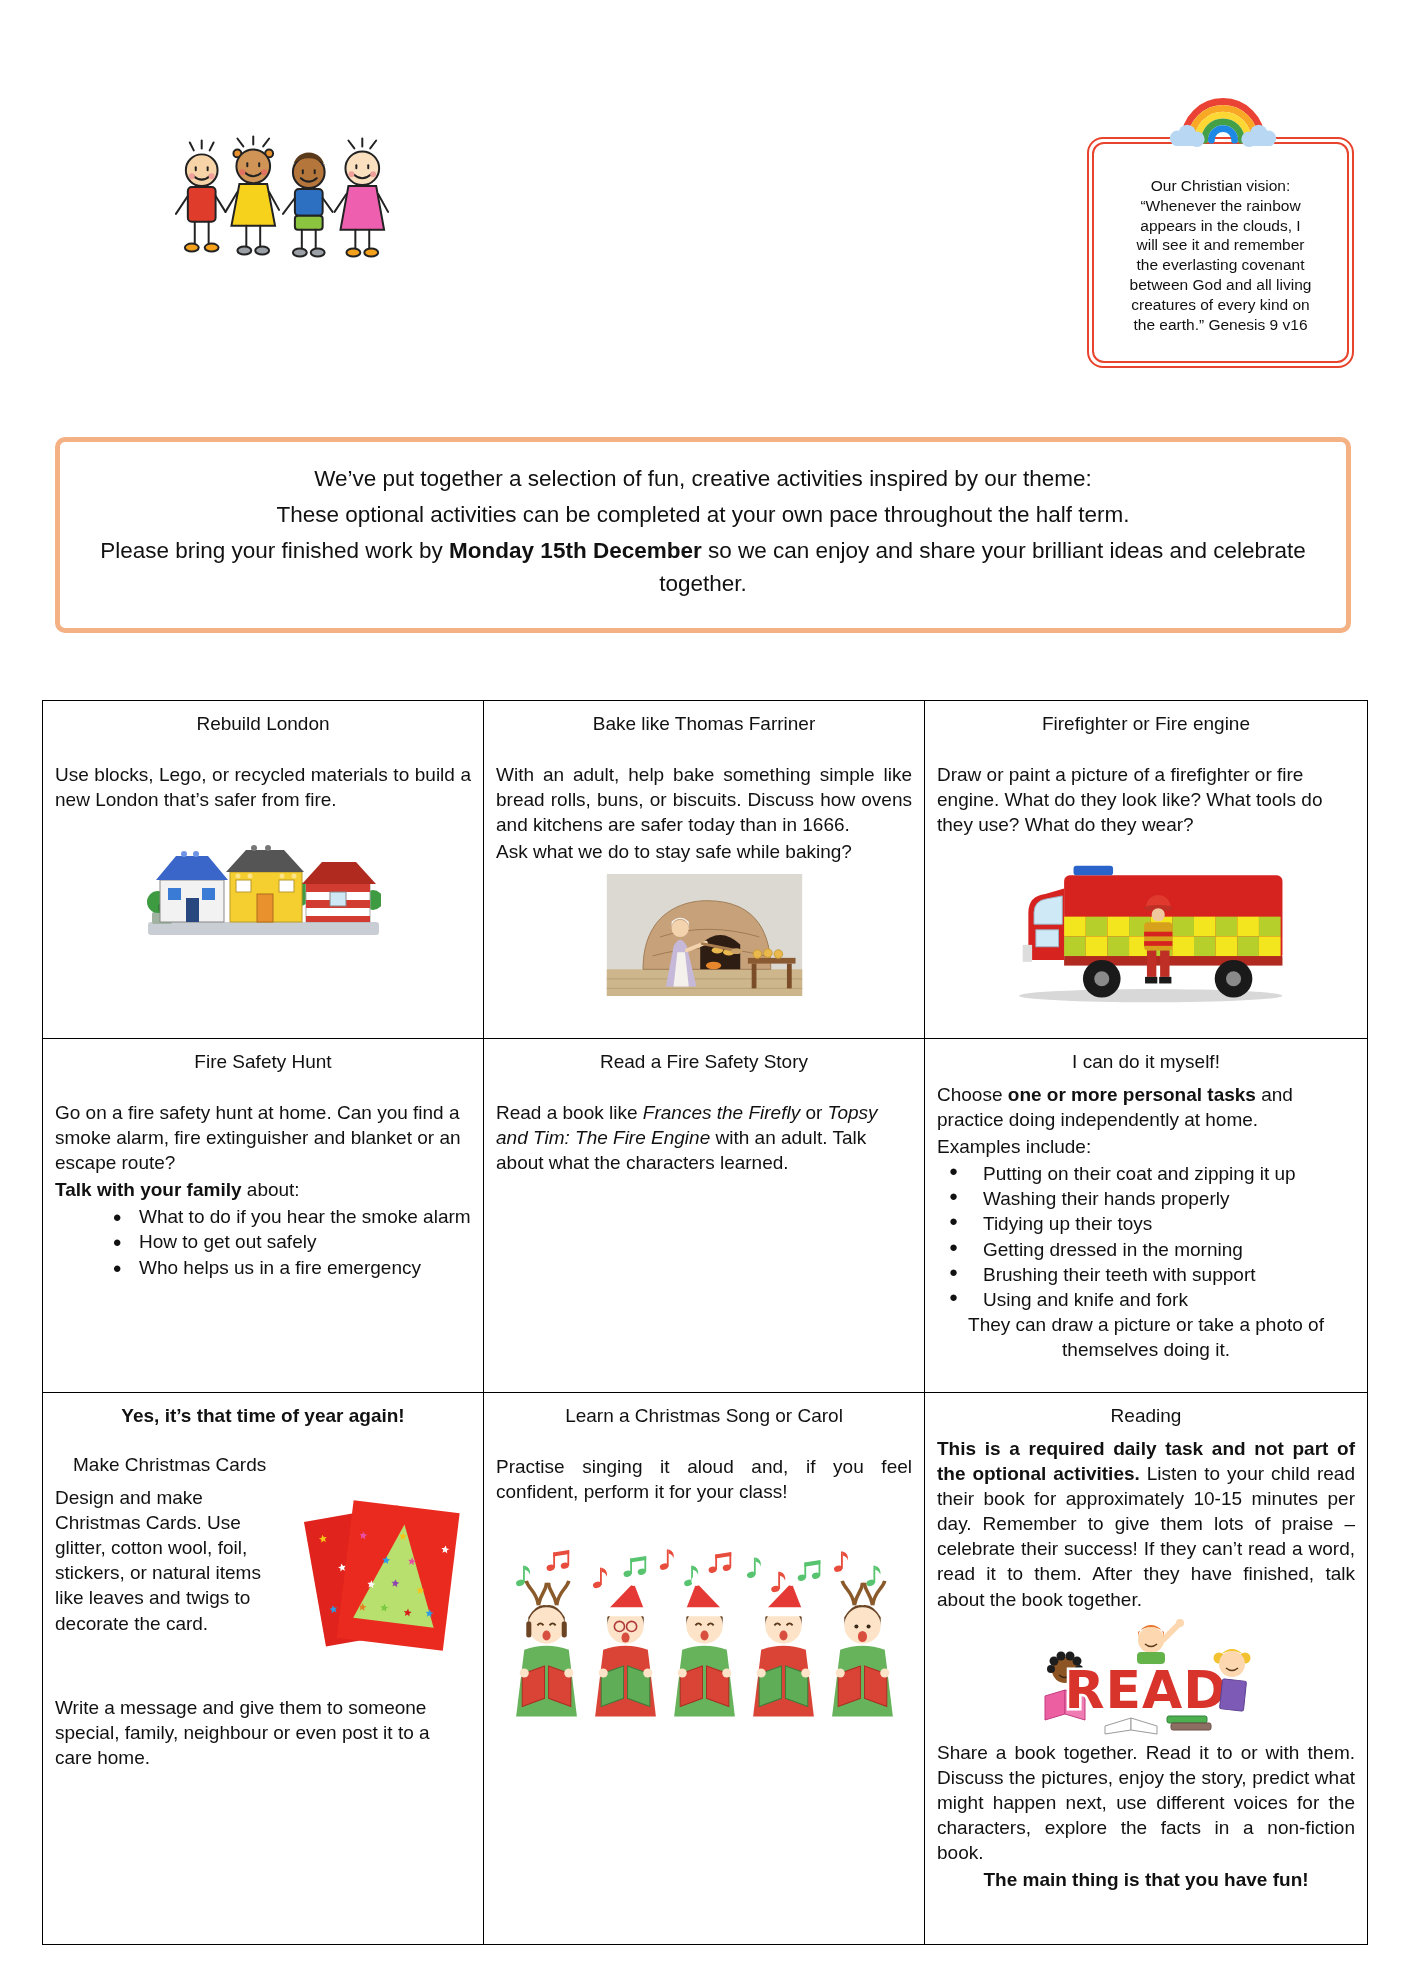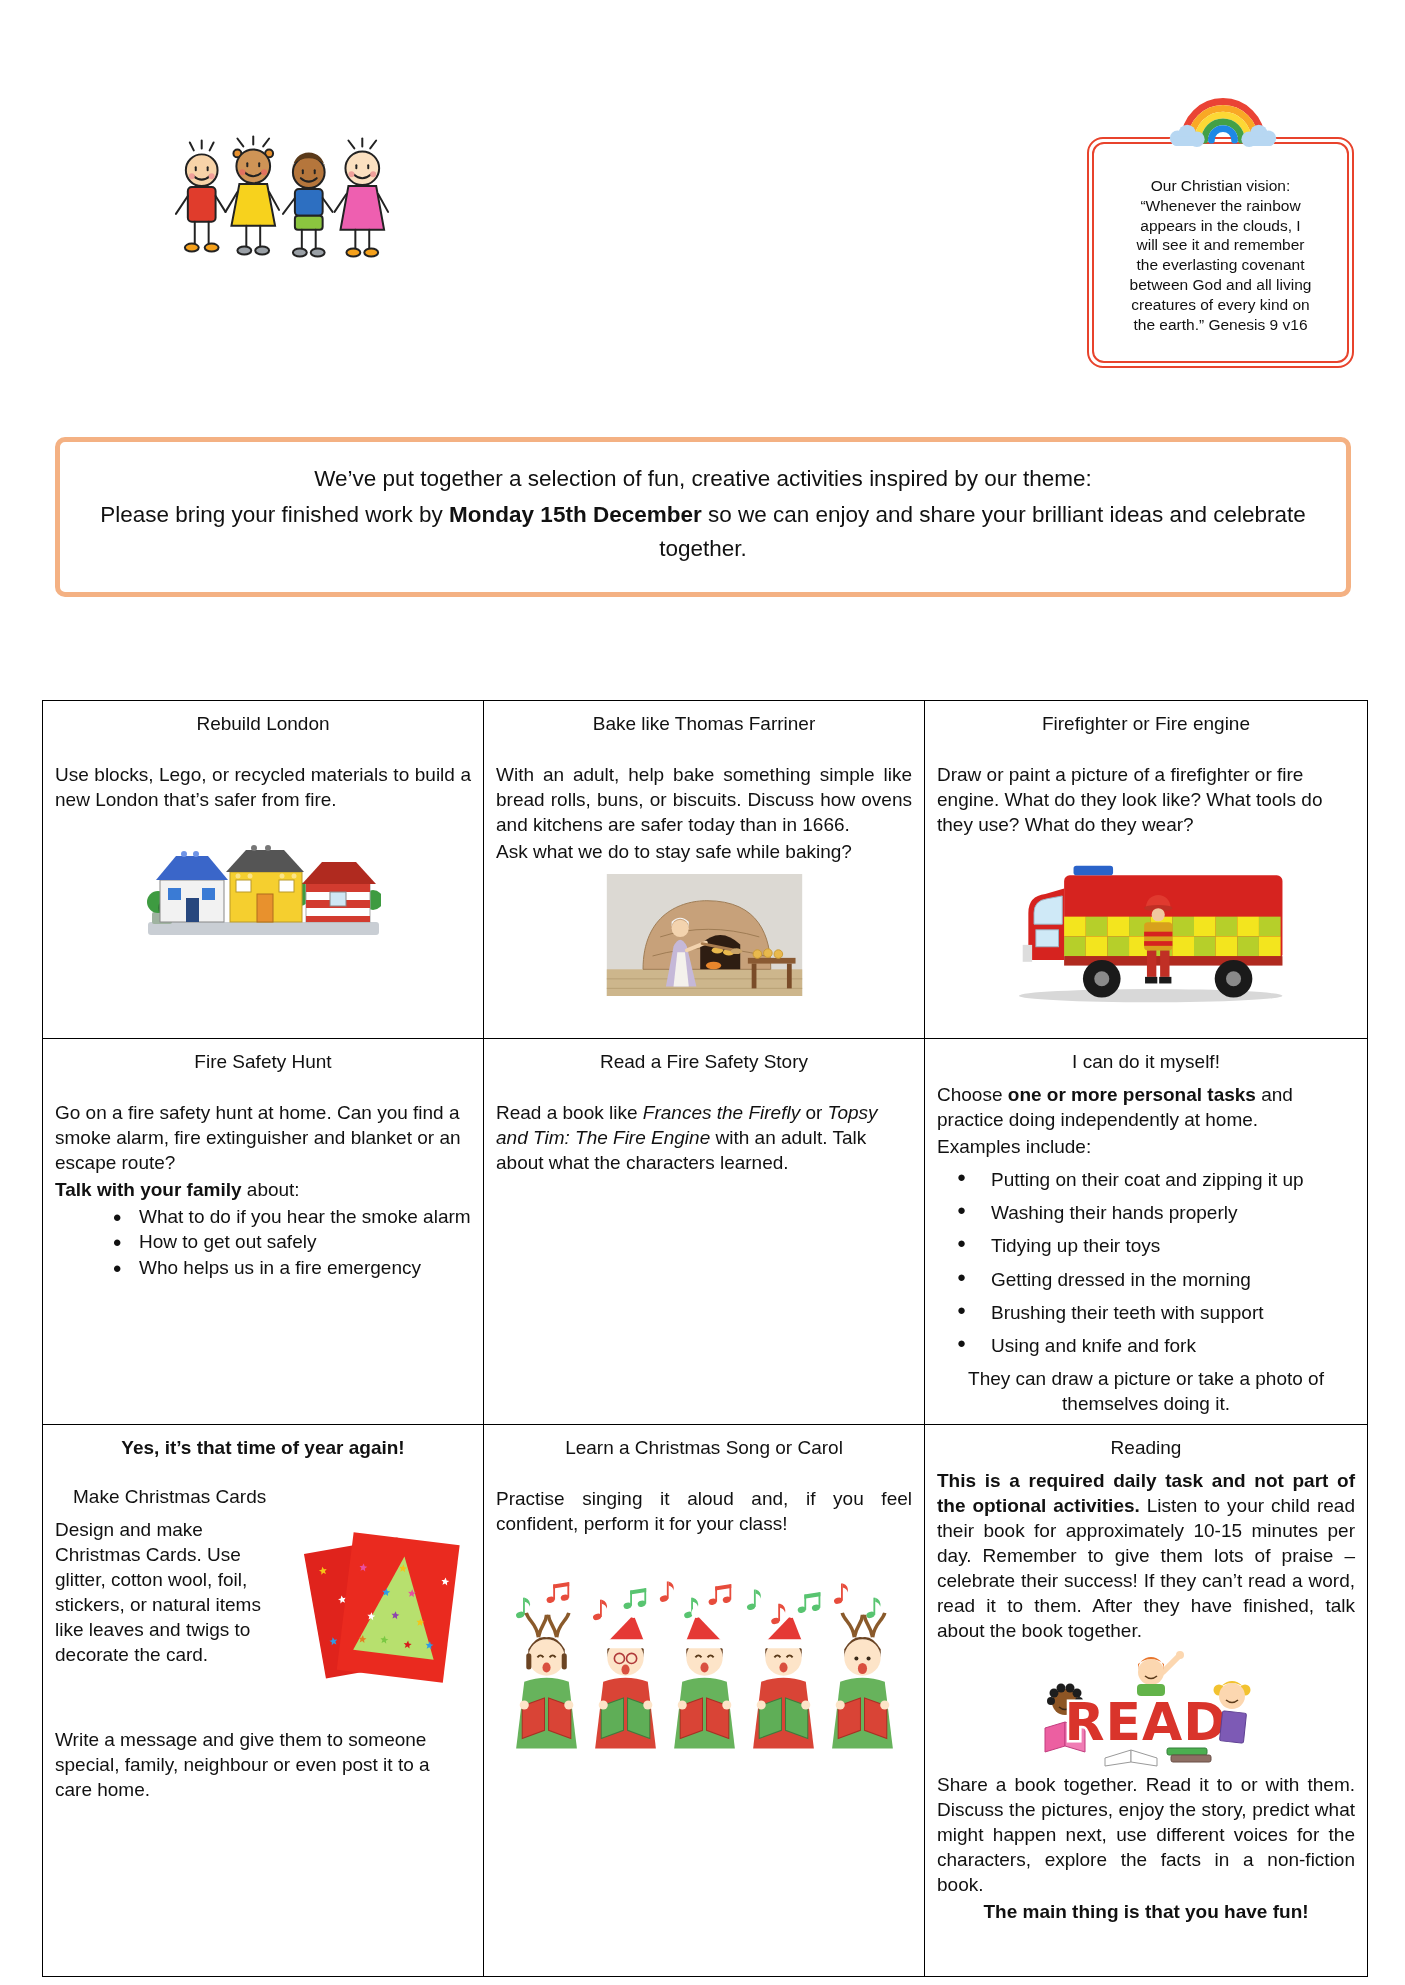--- a/index.html
+++ b/index.html
@@ -31,21 +31,21 @@
                 font-size:19px;line-height:1.32;box-sizing:border-box;}
   .cell-title{text-align:center;margin:2px 0 0 0;}
   .gap{height:26px;}
   .gap-sm{height:8px;}
   .just{text-align:justify;}
   p.cellp{margin:0 0 2px 0;}
   ul.dots{list-style:none;margin:2px 0 0 0;padding:0 0 0 58px;}
   ul.dots li{position:relative;padding-left:26px;margin:0;}
   ul.dots li::before{content:"•";position:absolute;left:0;top:-2px;font-size:24px;}
   ul.big-dots{list-style:none;margin:2px 0 0 0;padding:0 0 0 12px;}
-  ul.big-dots li{position:relative;padding-left:34px;margin:8px;}
+  ul.big-dots li{position:relative;padding-left:34px;margin:0;}
   ul.big-dots li::before{content:"●";position:absolute;left:0;top:0;font-size:15px;}
   .center{text-align:center;}
   .img-center{display:block;margin:10px auto 0 auto;}
   .cards-svg{float:right;width:178px;height:178px;margin:0 0 6px 8px;}
   .subtitle{margin:24px 0 0 18px;}
   .clearfix{clear:both;}
   b,strong{font-weight:bold;}
 </style>
 </head>
 <body>
@@ -162,20 +162,21 @@
       <div>the everlasting covenant</div>
       <div>between God and all living</div>
       <div>creatures of every kind on</div>
       <div>the earth.” Genesis 9 v16</div>
     </div>
   </div>
 
 
   <div class="intro-box">
     <p><span>We’ve put together a selection of fun, creative activities inspired by our theme:</span></p>
+    <p><span>These optional activities can be completed at your own pace throughout the half term.</span></p>
     <p><span>Please bring your finished work by </span><b>Monday 15th December</b><span> so we can enjoy and share your brilliant ideas and celebrate together.</span></p>
   </div>
 
   <div class="menu-table-wrap">
     <table class="menu">
       <colgroup>
           <col style="width:441px">
           <col style="width:441px">
           <col style="width:443px">
         </colgroup>

